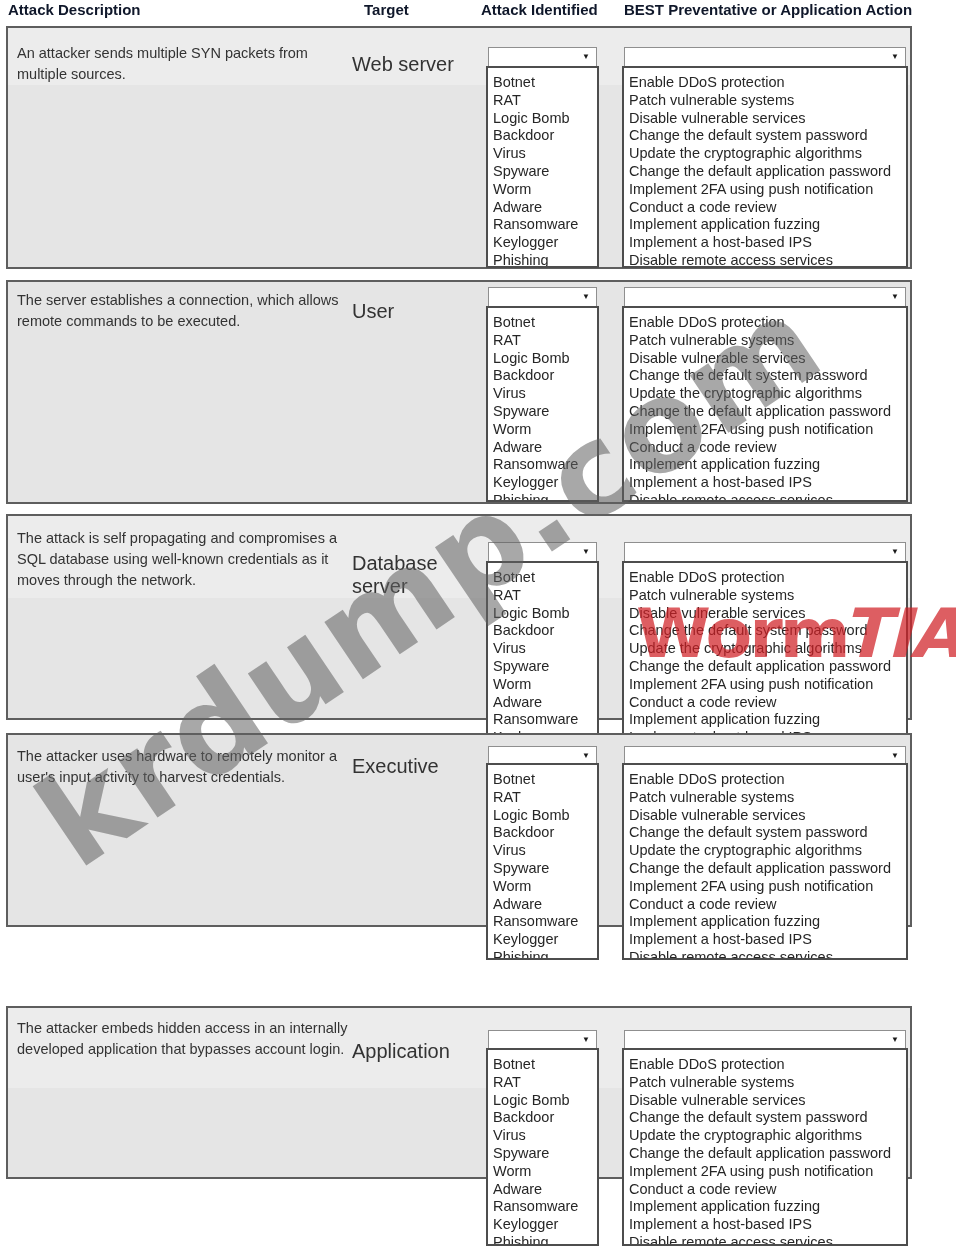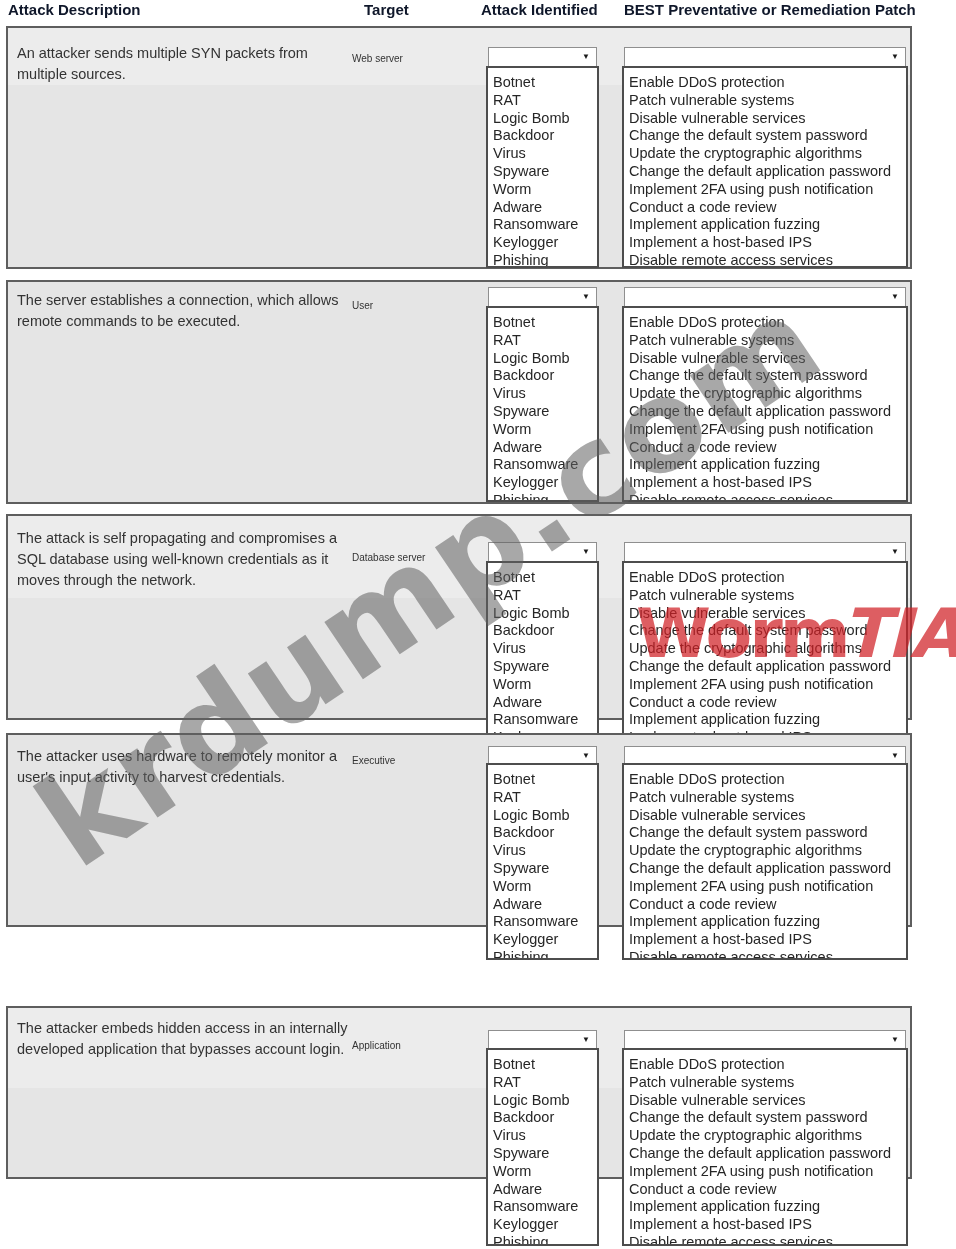--- a/index.html
+++ b/index.html
@@ -21,21 +21,21 @@
   .band{
     position:absolute;left:0;right:0;top:0;height:var(--band);
     background:#ececec;
   }
   .desc{
     position:absolute;left:9px;top:var(--desc);width:336px;
     font-size:14.5px;line-height:21px;color:#333;
   }
   .target{
     position:absolute;left:344px;top:var(--tgt);width:130px;
-    font-size:10px;color:#333;
+    font-size:20px;color:#333;
   }
   .select{
     position:absolute;top:var(--sel);height:20px;box-sizing:border-box;
     border:1px solid #8f8f8f;background:#fff;
   }
   .sel-attack{left:480px;width:109px;}
   .sel-action{left:616px;width:282px;}
   .selval{
     position:absolute;left:4px;top:2px;font-size:13px;color:#222;white-space:nowrap;
   }
@@ -71,21 +71,21 @@
   .logo .tail{display:inline-block;transform:skewX(-14deg);letter-spacing:-2px;}
 </style>
 </head>
 <body>
 
 <div class="page">
 
   <span class="colhead h0">Attack Description</span>
   <span class="colhead h1">Target</span>
   <span class="colhead h2">Attack Identified</span>
-  <span class="colhead h3">BEST Preventative or Remediation Patch</span>
+  <span class="colhead h3">BEST Preventative or Application Action</span>
 
   <section class="row" style="top:26px;height:243px;--band:57px;--desc:15px;--tgt:25px;--sel:19px;--lst:38px;--lsth:202px">
     <div class="band"></div>
     <div class="desc">An attacker sends multiple SYN packets from multiple sources.</div>
     <div class="target">Web server</div>
     <div class="select sel-attack">
       <span class="selval"></span>
       <span class="caret">▼</span>
     </div>
     <div class="listbox lb-attack">

